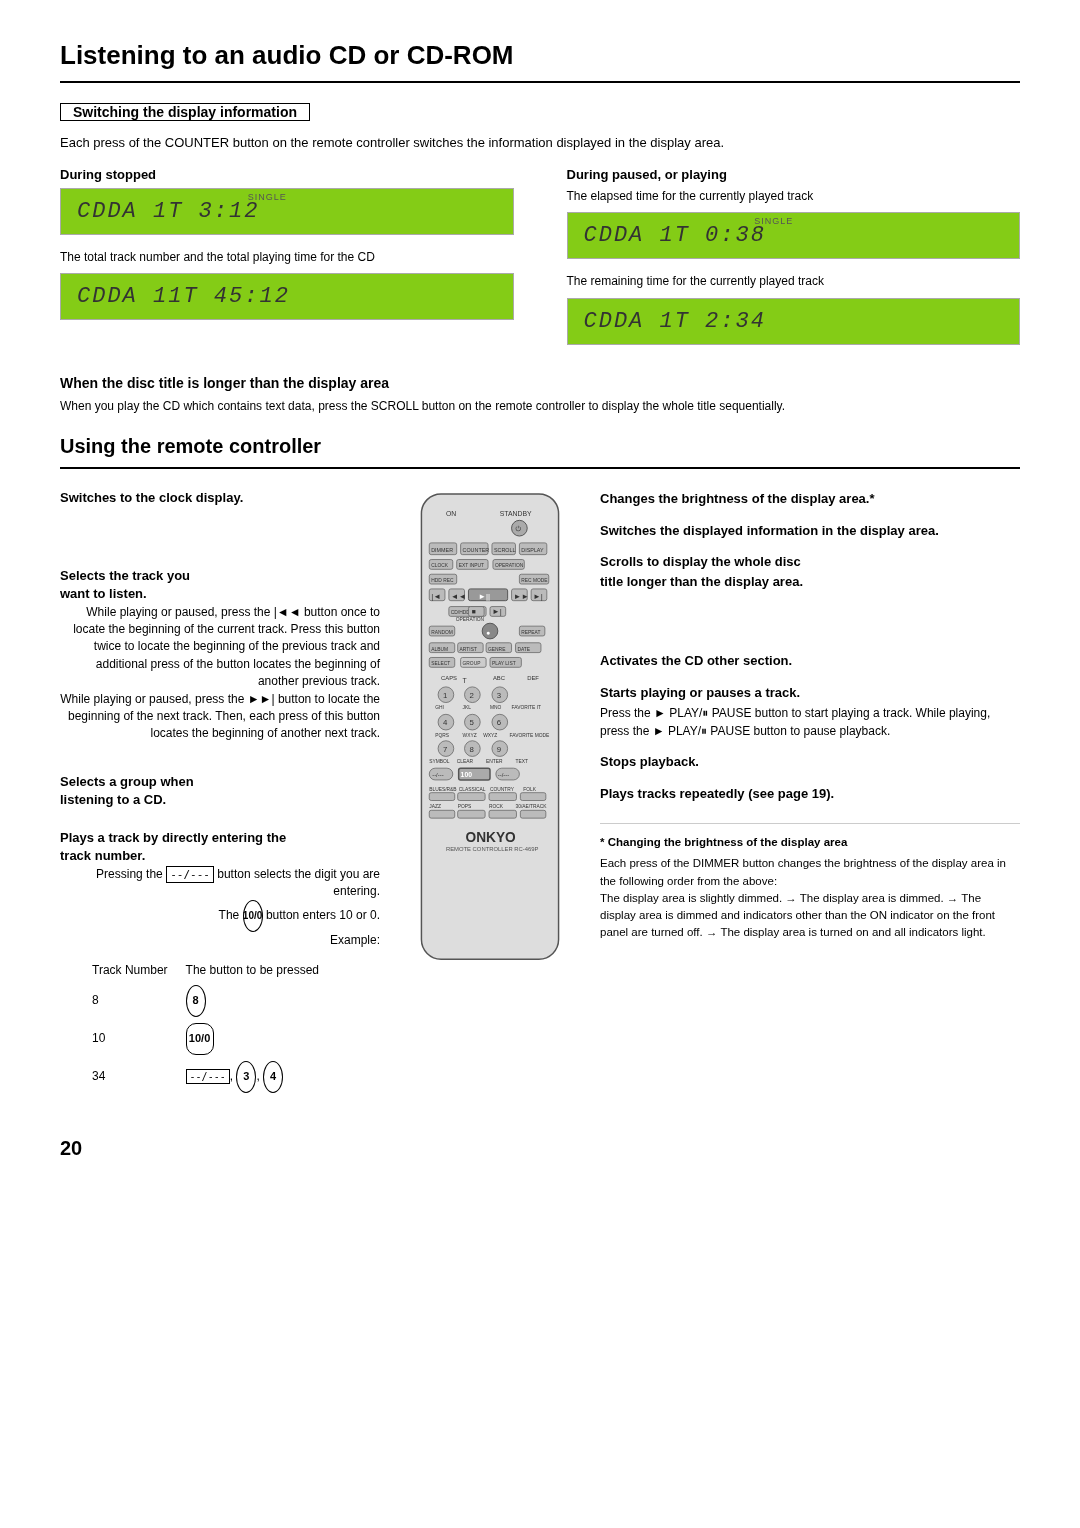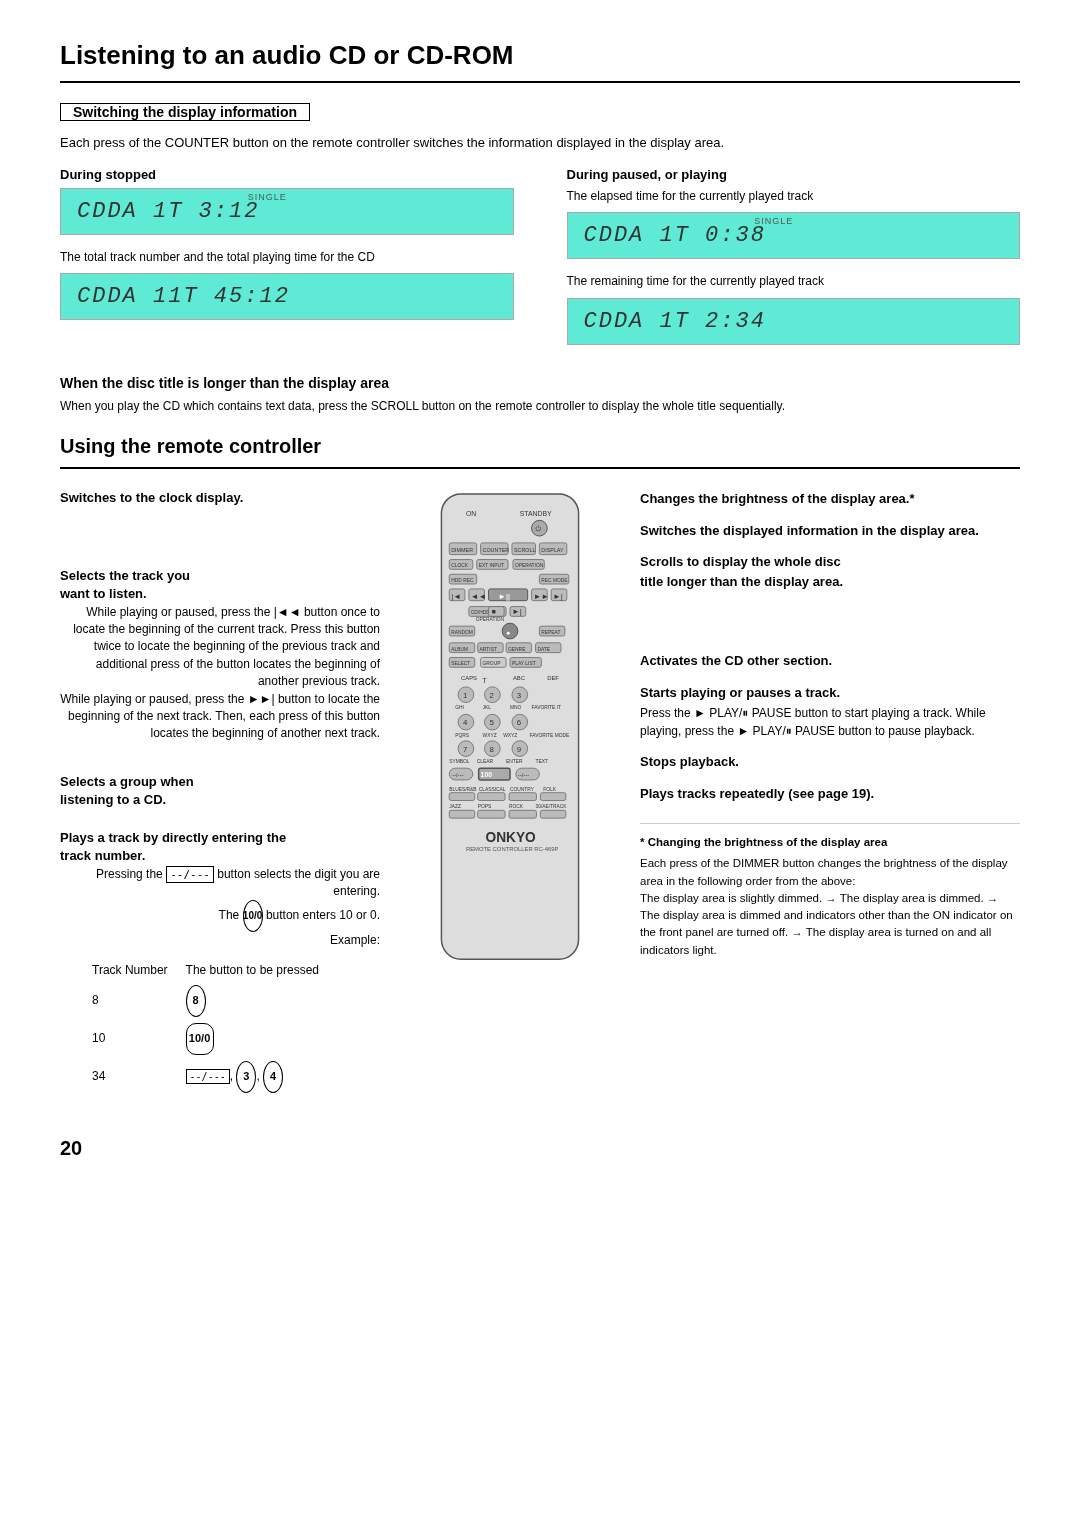--- a/index.html
+++ b/index.html
@@ -45,21 +45,21 @@
       font-size: 13px;
       margin-bottom: 6px;
     }
     .desc-text {
       font-size: 12px;
       margin-bottom: 8px;
       line-height: 1.4;
     }
     .display-box {
       border: 1.5px solid #aaa;
-      background: #5eead4;
+      background: #84cc16;
       padding: 10px 16px;
       font-family: 'Courier New', monospace;
       font-size: 22px;
       letter-spacing: 2px;
       color: #333;
       margin-bottom: 14px;
       display: flex;
       align-items: center;
       justify-content: space-between;
       position: relative;
@@ -91,21 +91,20 @@
     h2.section-title {
       font-size: 20px;
       font-weight: bold;
       border-bottom: 2px solid #000;
       padding-bottom: 9px;
       margin-top: 10px;
       margin-bottom: 20px;
     }
     .remote-section {
       display: flex;
-      gap: 20px;
       margin-top: 10px;
     }
     .remote-left {
       flex: 0 0 320px;
     }
     .remote-center {
       flex: 0 0 220px;
       display: flex;
       align-items: flex-start;
       justify-content: center;

